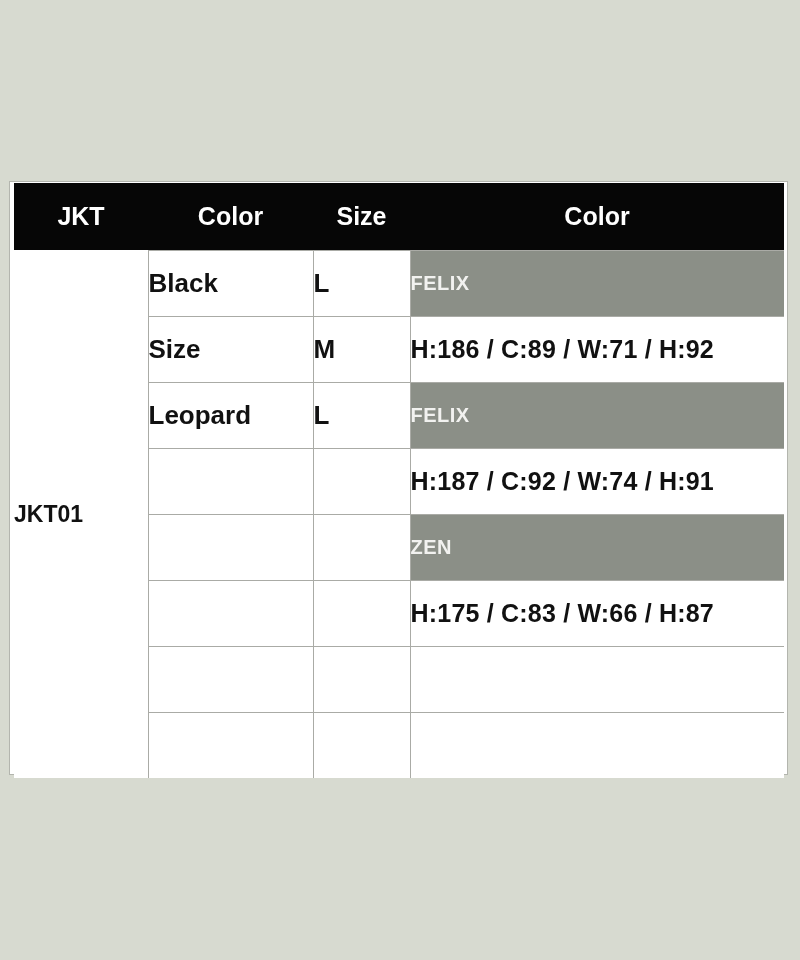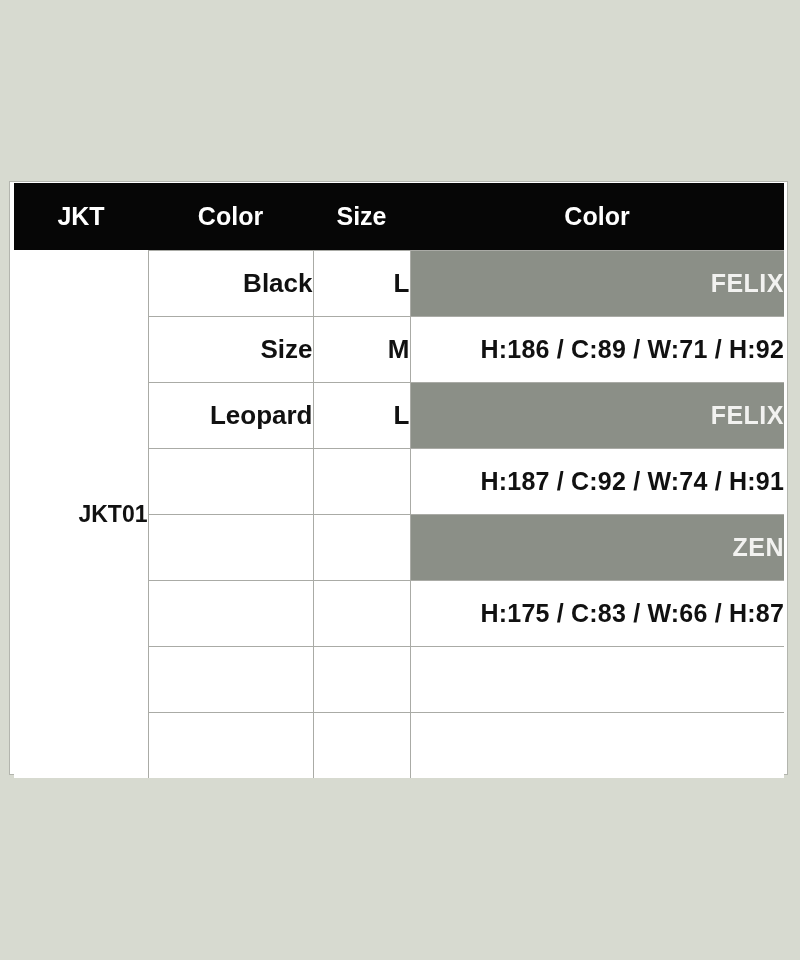--- a/index.html
+++ b/index.html
@@ -43,39 +43,39 @@
     background:var(--header-bg);
     color:var(--header-text);
     font-size:25px;
     font-weight:700;
     text-align:center;
     vertical-align:middle;
     border:none;
   }
   tbody td{
     height:66px;
-    text-align:right;
+    text-align:left;
     vertical-align:middle;
     font-size:26px;
     font-weight:700;
     color:var(--text);
     background:#ffffff;
     border-top:1px solid var(--grid);
   }
   tbody td.col-color, tbody td.col-size, tbody td.col-models{
     border-left:1px solid var(--grid);
   }
   tbody td.col-jkt{
     border-top:none;
     font-size:23px;
   }
   tbody td.banner{
     background:var(--banner-bg);
     color:var(--banner-text);
-    font-size:25px;
+    font-size:20px;
     letter-spacing:0.5px;
   }
   tbody td.measure{
     font-size:25px;
     letter-spacing:0.2px;
     margin-top:12px;
   }
 </style>
 </head>
 <body>

